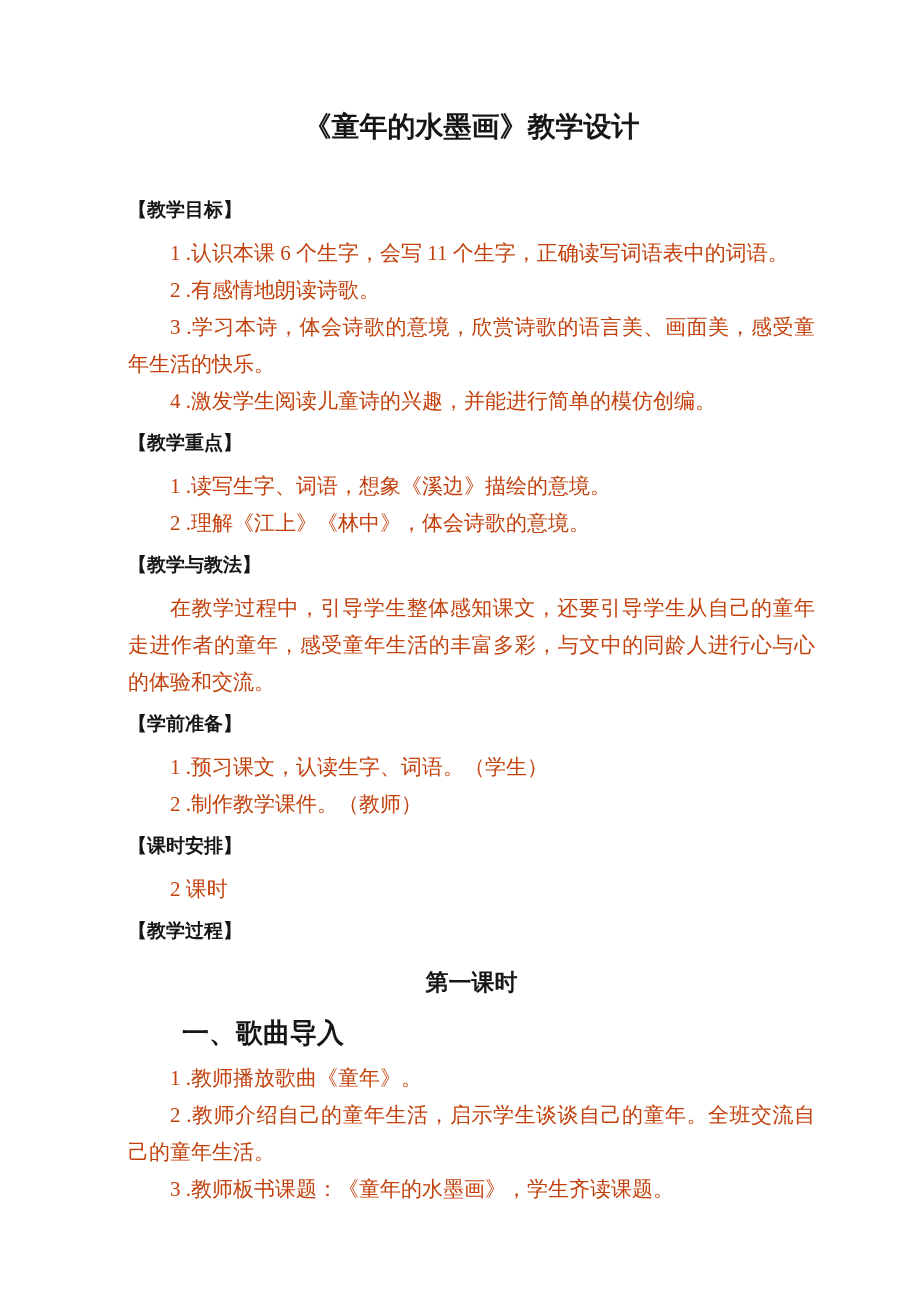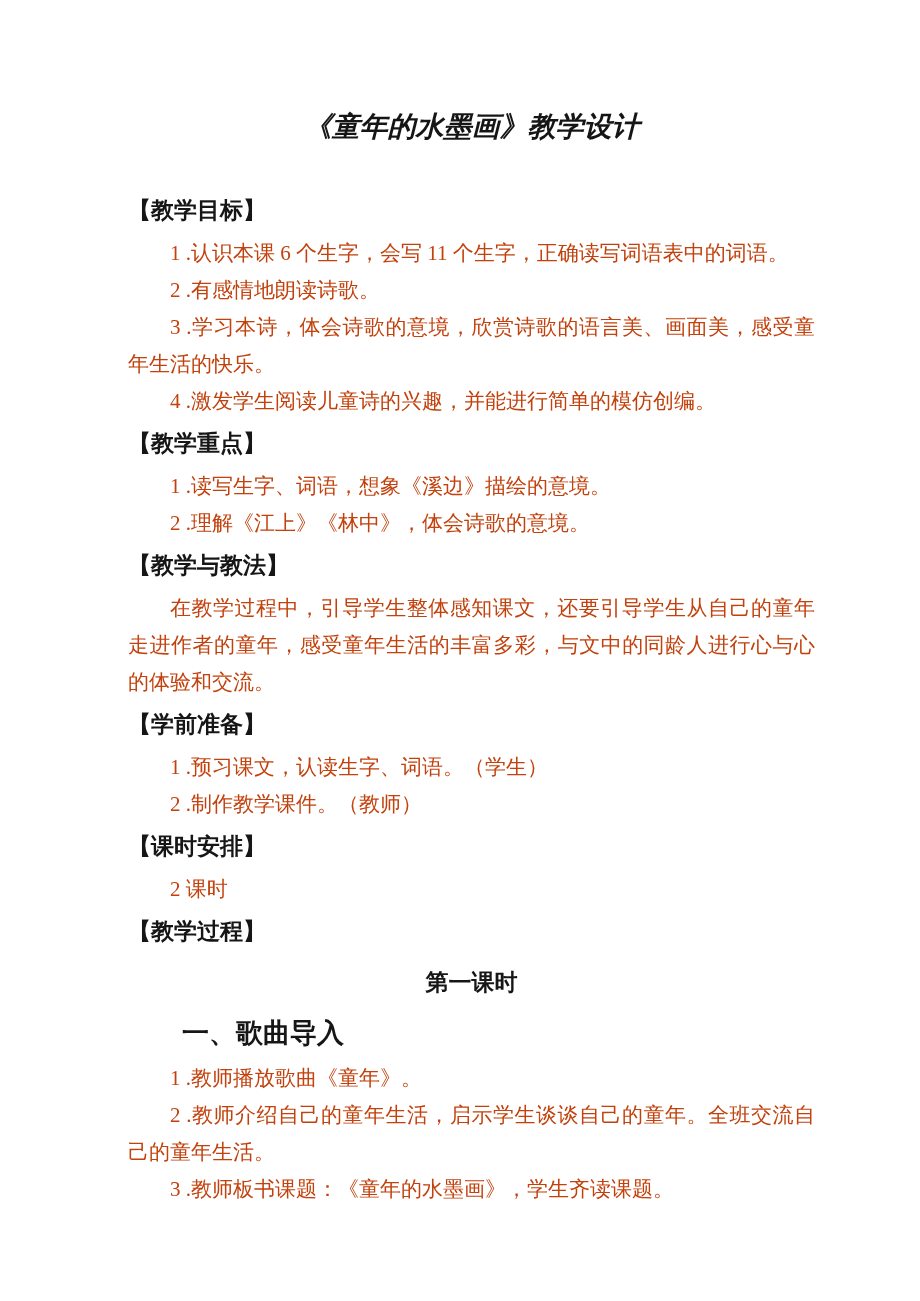--- a/index.html
+++ b/index.html
@@ -18,29 +18,28 @@
     font-family: "Liberation Serif", serif;
   }
   .doc-title {
     font-family: "Liberation Sans", sans-serif;
     font-weight: bold;
     font-size: 28px;
     line-height: 40px;
     text-align: center;
     margin: 0;
     color: #151515;
-    font-style: italic;
   }
   .sections {
     margin-top: 48px;
   }
   .sec-heading {
     font-family: "Liberation Sans", sans-serif;
     font-weight: bold;
-    font-size: 23px;
+    font-size: 19px;
     line-height: 30px;
     margin: 8px 0 10px 0;
     color: #161616;
   }
   .body-par {
     font-size: 21px;
     line-height: 37px;
     margin: 0;
     text-indent: 2em;
     text-align: justify;

